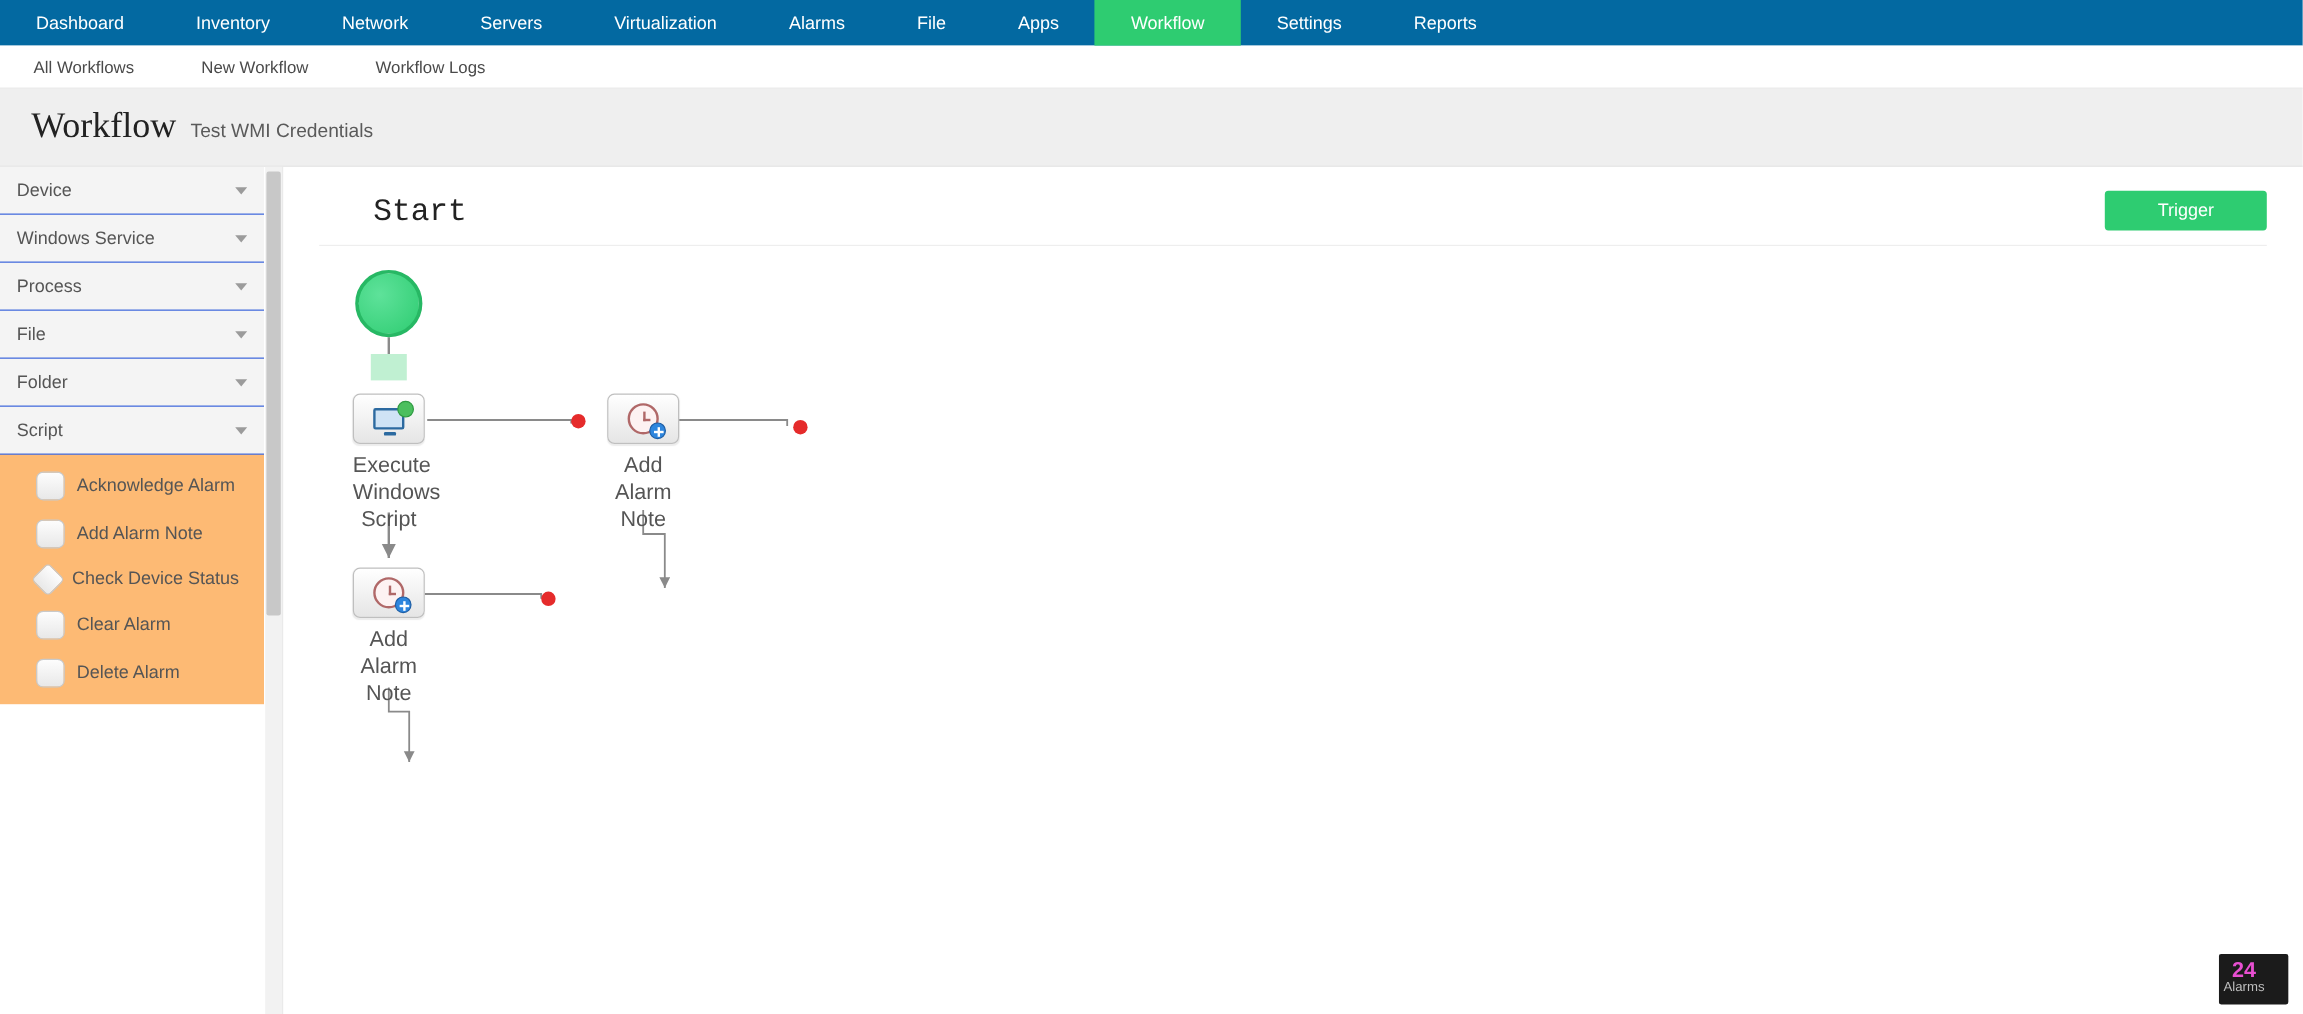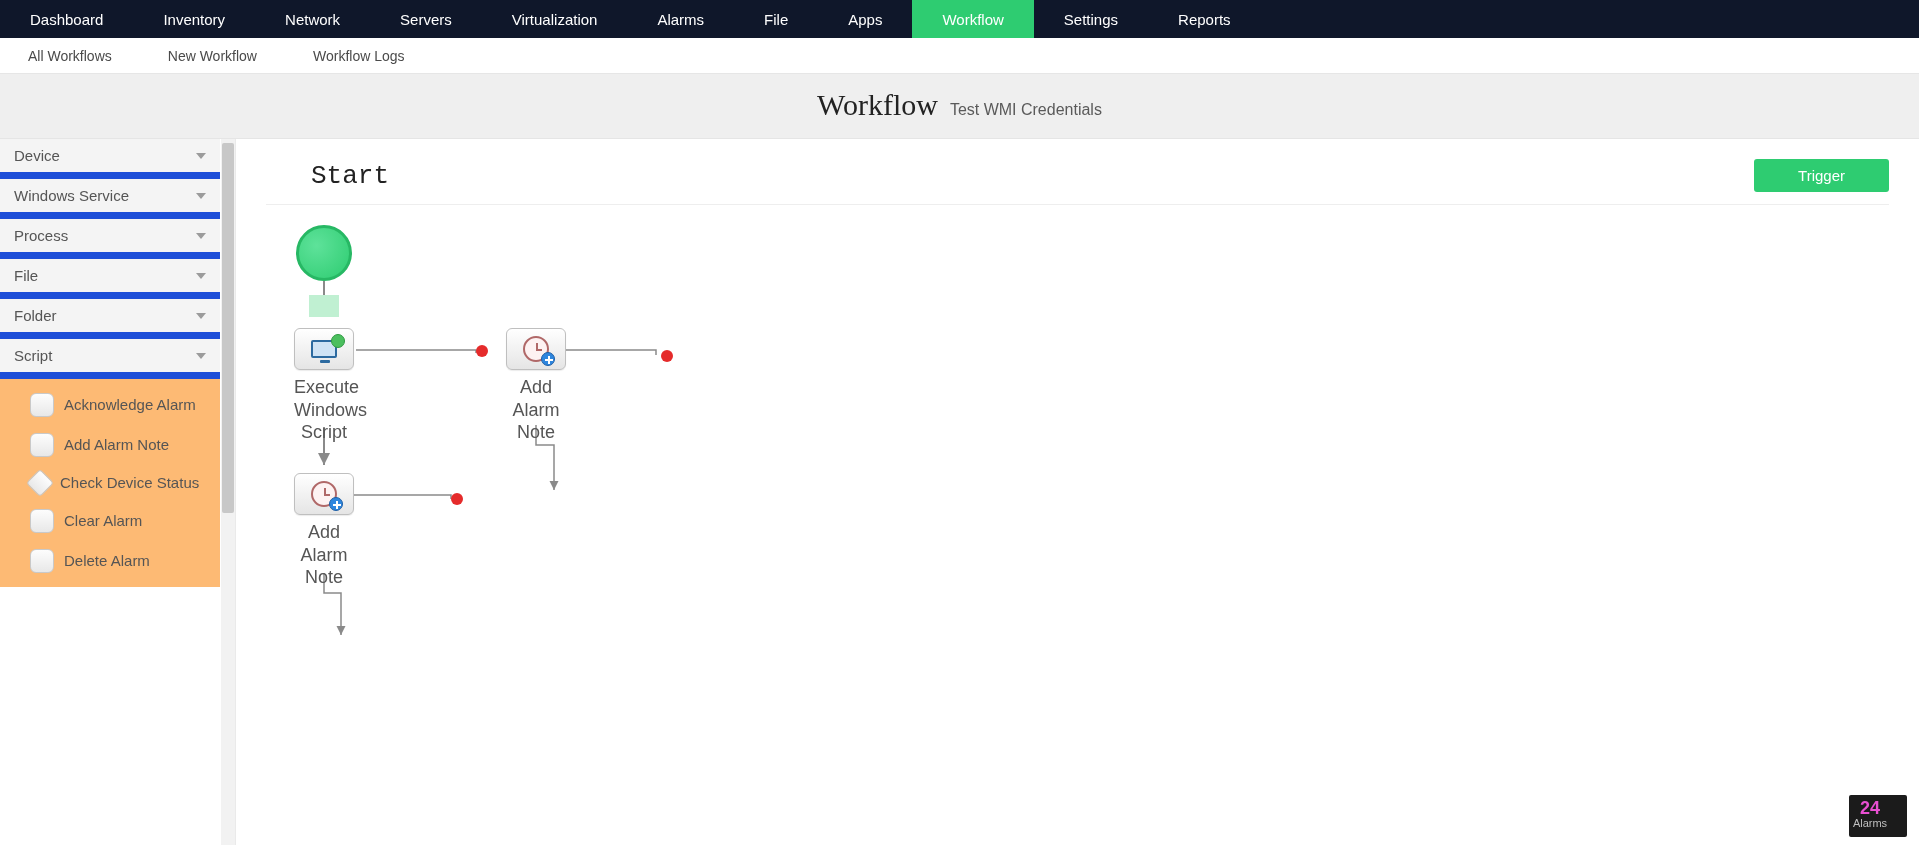--- a/index.html
+++ b/index.html
@@ -1,35 +1,35 @@
 <!DOCTYPE html>
 <html><head>
 <meta charset="utf-8">
 <style>
   * { box-sizing: border-box; margin: 0; padding: 0; }
   body { font-family: "Segoe UI", "Helvetica Neue", Arial, sans-serif; font-size: 14px; color: #3a3a3a; background: #fff; }
   
-  .topnav { background: #0f172a; height: 38px; display: flex; align-items: stretch; }
+  .topnav { background: #0369a1; height: 38px; display: flex; align-items: stretch; }
   .topnav-item { color: #ffffff; padding: 0 30px; display: flex; align-items: center; font-size: 15px; cursor: pointer; }
   .topnav-item.active { background: #2ecc71; color: #fff; }
   
   .subnav { background: #ffffff; height: 36px; display: flex; align-items: center; border-bottom: 1px solid #e6e6e6; }
   .subnav-item { color: #4a4a4a; padding: 0 28px; font-size: 14px; cursor: pointer; }
   
-  .titlebar { background: #efefef; padding: 14px 26px 16px 26px; border-bottom: 1px solid #e5e5e5; text-align: center; }
+  .titlebar { background: #efefef; padding: 14px 26px 16px 26px; border-bottom: 1px solid #e5e5e5; }
   .titlebar .title { font-family: Georgia, "Times New Roman", serif; font-size: 30px; font-weight: 500; color: #222; display: inline-block; margin-right: 8px; }
   .titlebar .subtitle { font-size: 16px; color: #5a5a5a; }
   
   .main { display: flex; height: calc(845px - 38px - 36px - 60px); }
   
   .sidecol { position: relative; width: 236px; border-right: 1px solid #eaeaea; }
   .sidebar { width: 220px; overflow: hidden; }
   .scrollbar-track { position: absolute; right: 0; top: 0; width: 14px; height: 100%; background: #f2f2f2; }
   .scrollbar-thumb { position: absolute; left: 1px; right: 1px; top: 4px; height: 370px; background: #c8c8c8; border-radius: 2px; }
-  .acc-item { display: flex; justify-content: space-between; align-items: center; padding: 0 14px; height: 40px; background: #f4f4f4; border-bottom: 7px solid #1d4ed8; color: #555; font-size: 15px; cursor: pointer; }
+  .acc-item { display: flex; justify-content: space-between; align-items: center; padding: 0 14px; height: 40px; background: #f4f4f4; border-bottom: 1px solid #1d4ed8; color: #555; font-size: 15px; cursor: pointer; }
   .acc-item .chev { width: 0; height: 0; border-left: 5px solid transparent; border-right: 5px solid transparent; border-top: 6px solid #9b9b9b; }
   .acc-item.expanded .chev { border-top: none; border-bottom: 6px solid #9b9b9b; }
   .acc-body { background: #fdba74; padding: 6px 0; }
   .act-row { display: flex; align-items: center; gap: 10px; padding: 8px 14px 8px 30px; color: #555; font-size: 15px; cursor: grab; }
   .act-icon { width: 24px; height: 24px; border: 1px solid #c9c9c9; border-radius: 6px; background: linear-gradient(#fdfdfd,#e8e8e8); flex: 0 0 auto; }
   .act-icon.diamond { transform: rotate(45deg); border-radius: 4px; width: 20px; height: 20px; }
   .act-label { line-height: 1.2; }
   
   .canvas-wrap { flex: 1; padding: 20px 30px; position: relative; overflow: hidden; }
   .canvas-header { display: flex; justify-content: space-between; align-items: center; padding-bottom: 12px; border-bottom: 1px solid #eeeeee; margin-bottom: 10px; }

